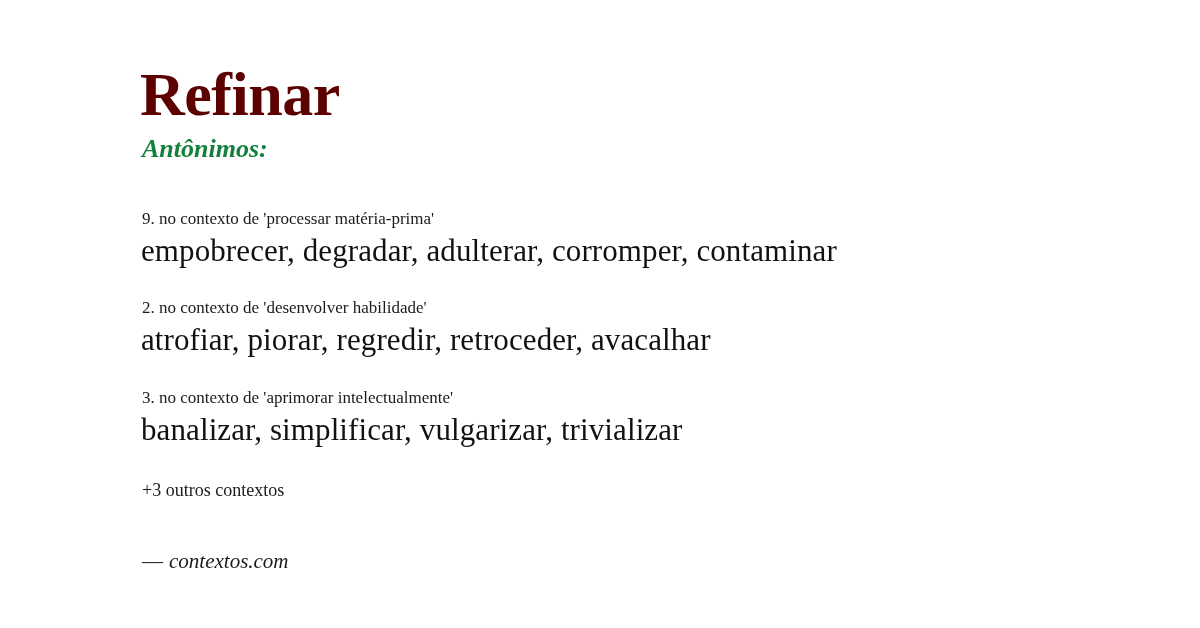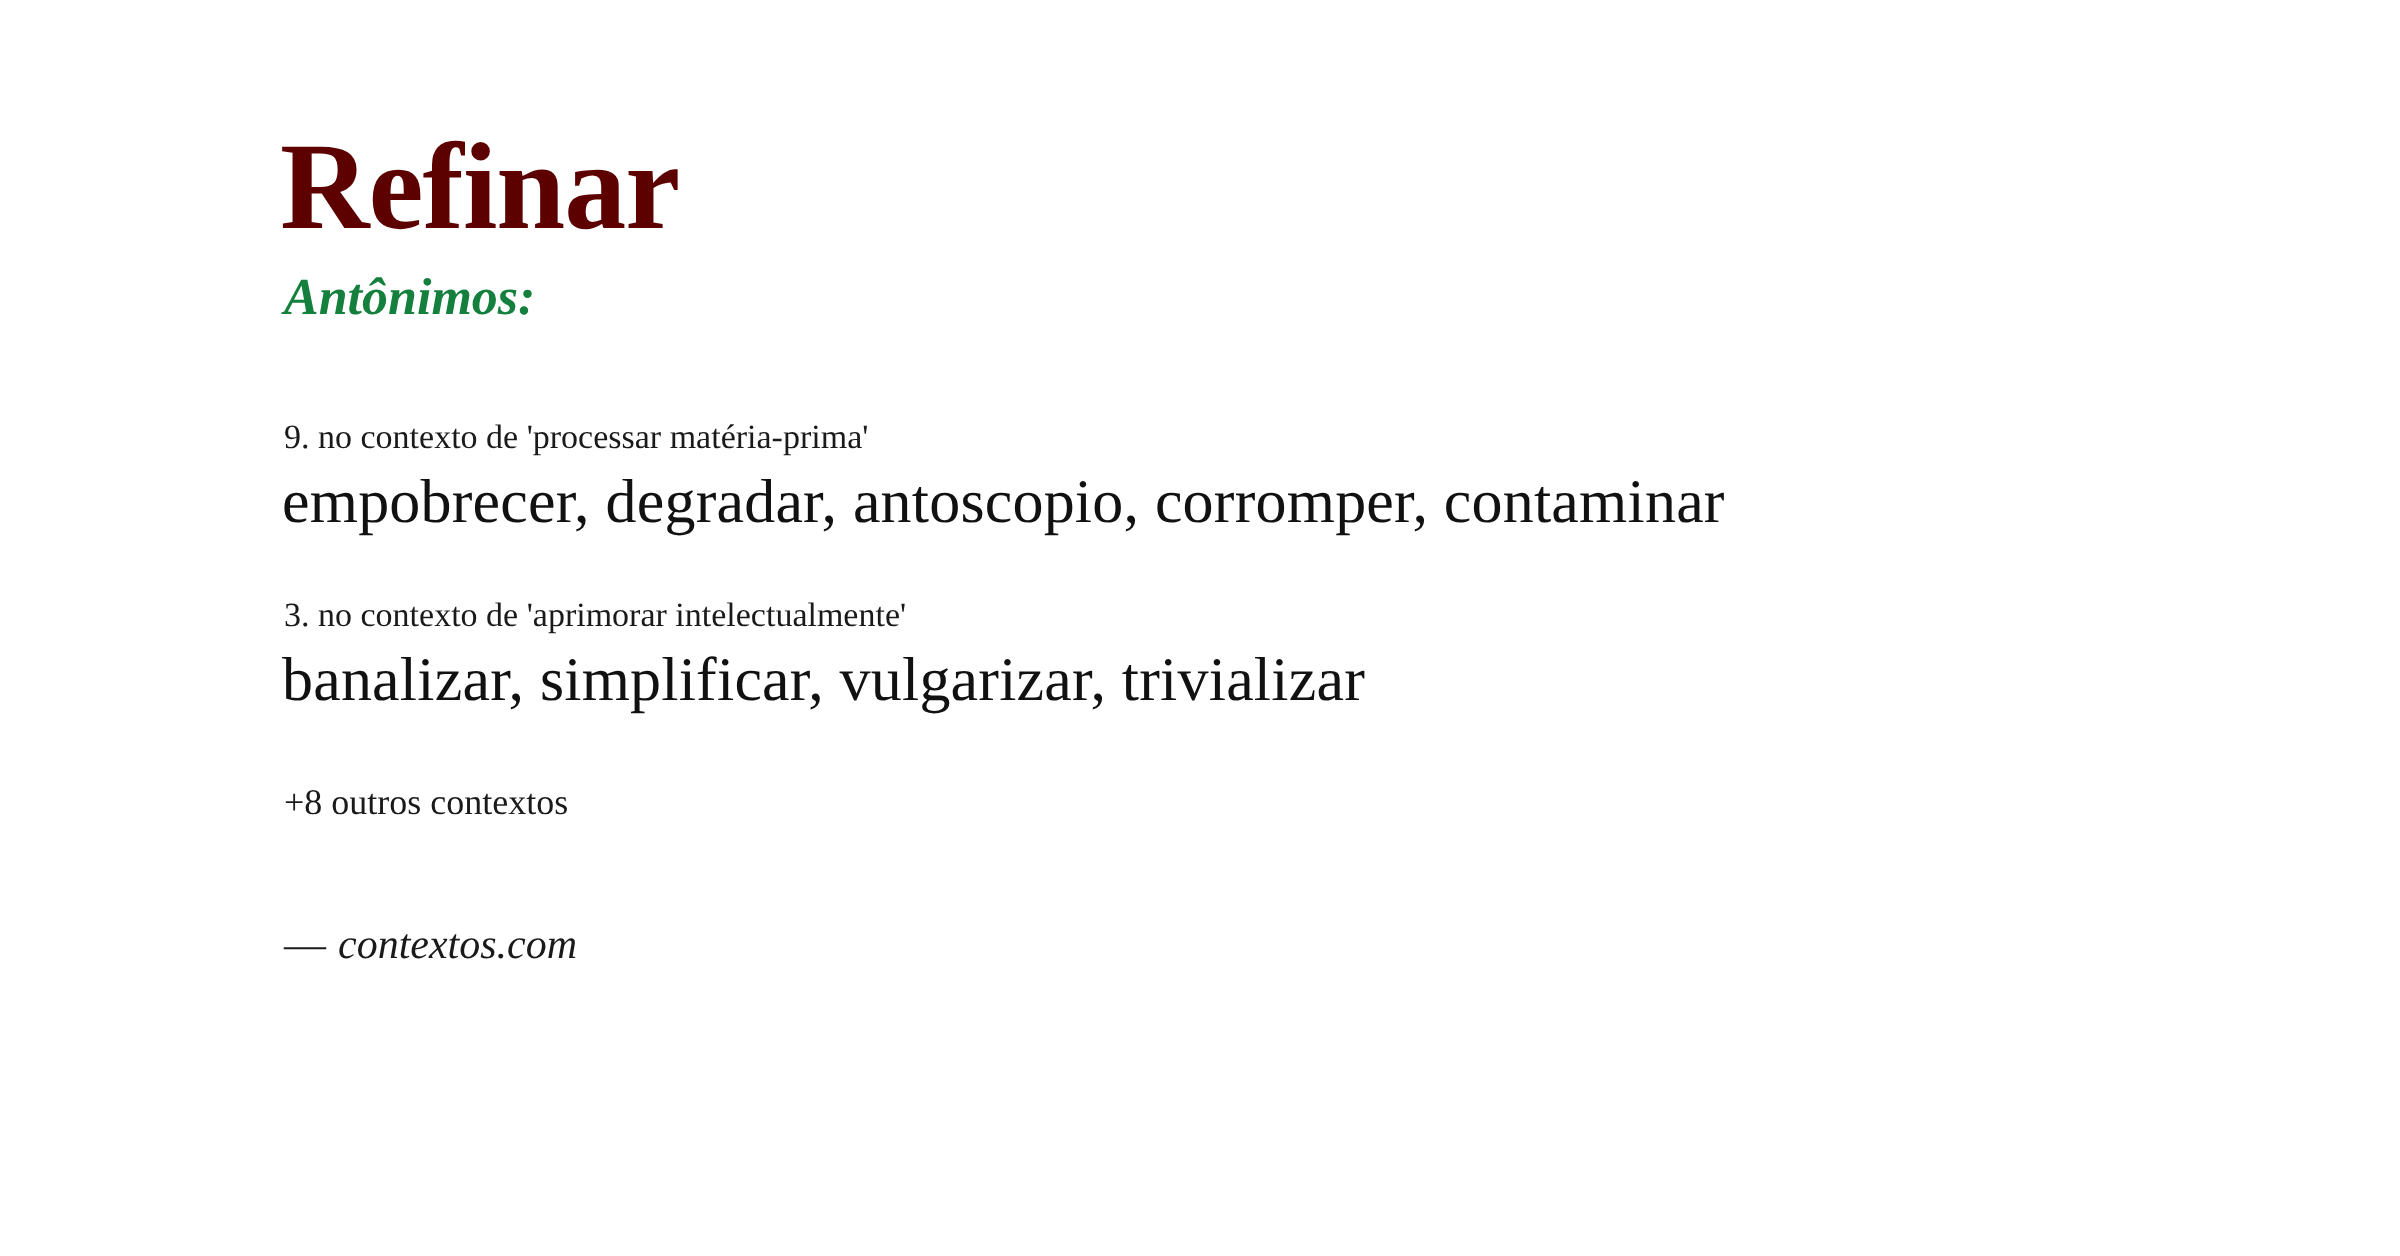--- a/index.html
+++ b/index.html
@@ -83,30 +83,34 @@
 <div class="page">
 
   <h1 class="word-title">Refinar</h1>
 
   <div class="subtitle">Antônimos:</div>
 
   <div class="senses">
 
     <div class="sense">
       <div class="sense-context">9. no contexto de 'processar matéria-prima'</div>
-      <div class="sense-words">empobrecer, degradar, antoscopio, corromper, contaminar</div>
+      <div class="sense-words">empobrecer, degradar, adulterar, corromper, contaminar</div>
     </div>
 
+    <div class="sense">
+      <div class="sense-context">2. no contexto de 'desenvolver habilidade'</div>
+      <div class="sense-words">atrofiar, piorar, regredir, retroceder, avacalhar</div>
+    </div>
 
     <div class="sense">
       <div class="sense-context">3. no contexto de 'aprimorar intelectualmente'</div>
       <div class="sense-words">banalizar, simplificar, vulgarizar, trivializar</div>
     </div>
 
   </div>
 
-  <div class="more-contexts">+8 outros contextos</div>
+  <div class="more-contexts">+3 outros contextos</div>
 
   <div class="source">
     <span class="dash">—</span><span>contextos.com</span>
   </div>
 
 </div>
 
 </body></html>

